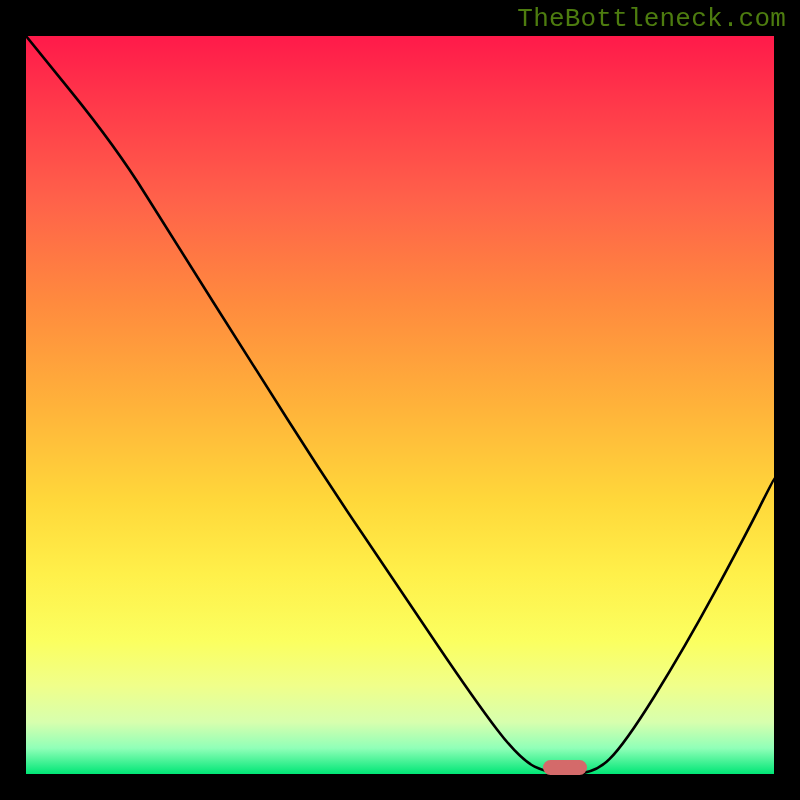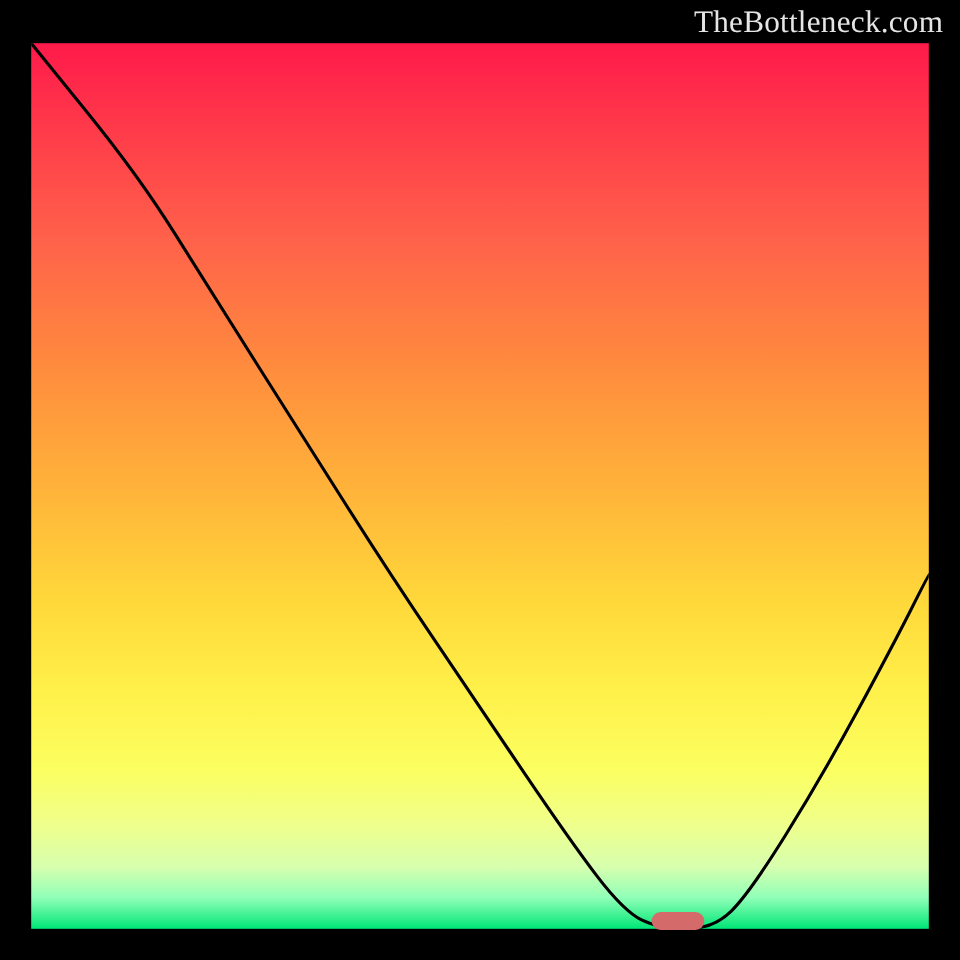--- a/index.html
+++ b/index.html
@@ -14,24 +14,24 @@
   .outer {
     position: relative;
     width: 800px;
     height: 800px;
     background: #000;
   }
   .watermark {
     position: absolute;
     top: 4px;
     right: 14px;
-    color: #e5e5e5;
+    color: #4d7c0f;
     font-size: 26px;
     font-weight: 500;
-    font-family: Liberation Serif, serif;
+    font-family: Liberation Mono, monospace;
     letter-spacing: 0.2px;
     z-index: 5;
   }
   .plot-area {
     position: absolute;
     left: 26px;
     top: 36px;
     width: 748px;
     height: 738px;
     

